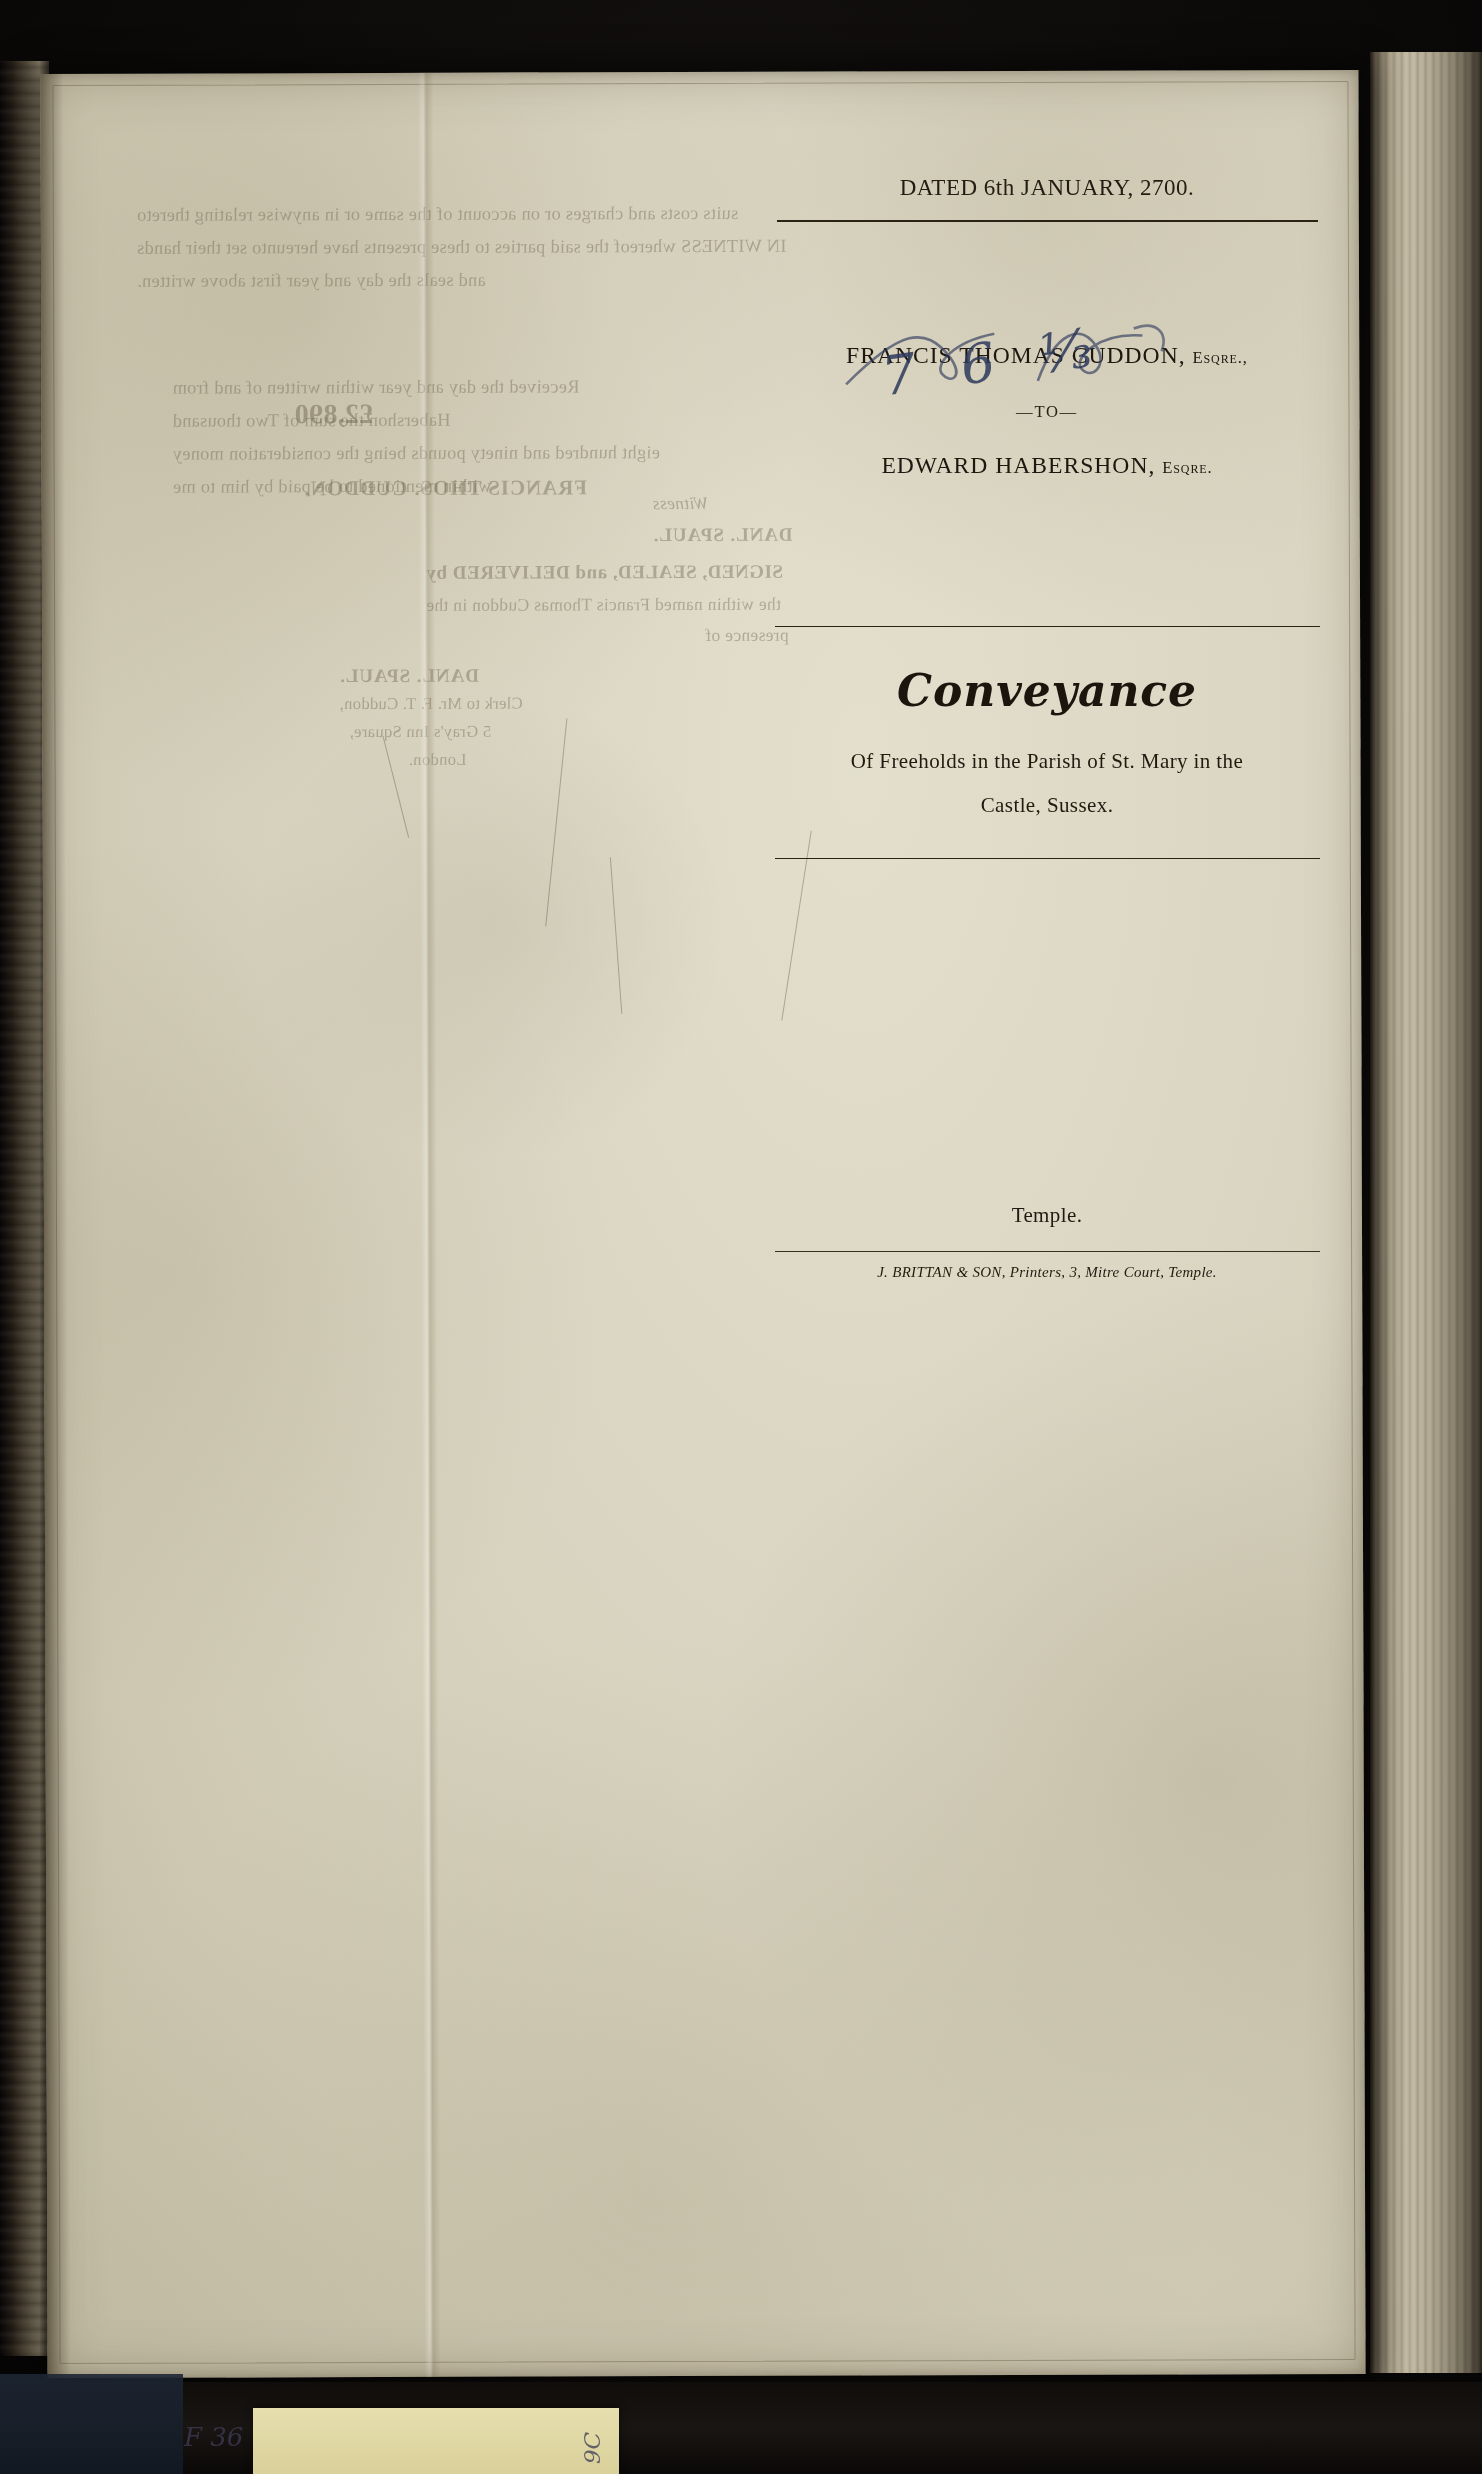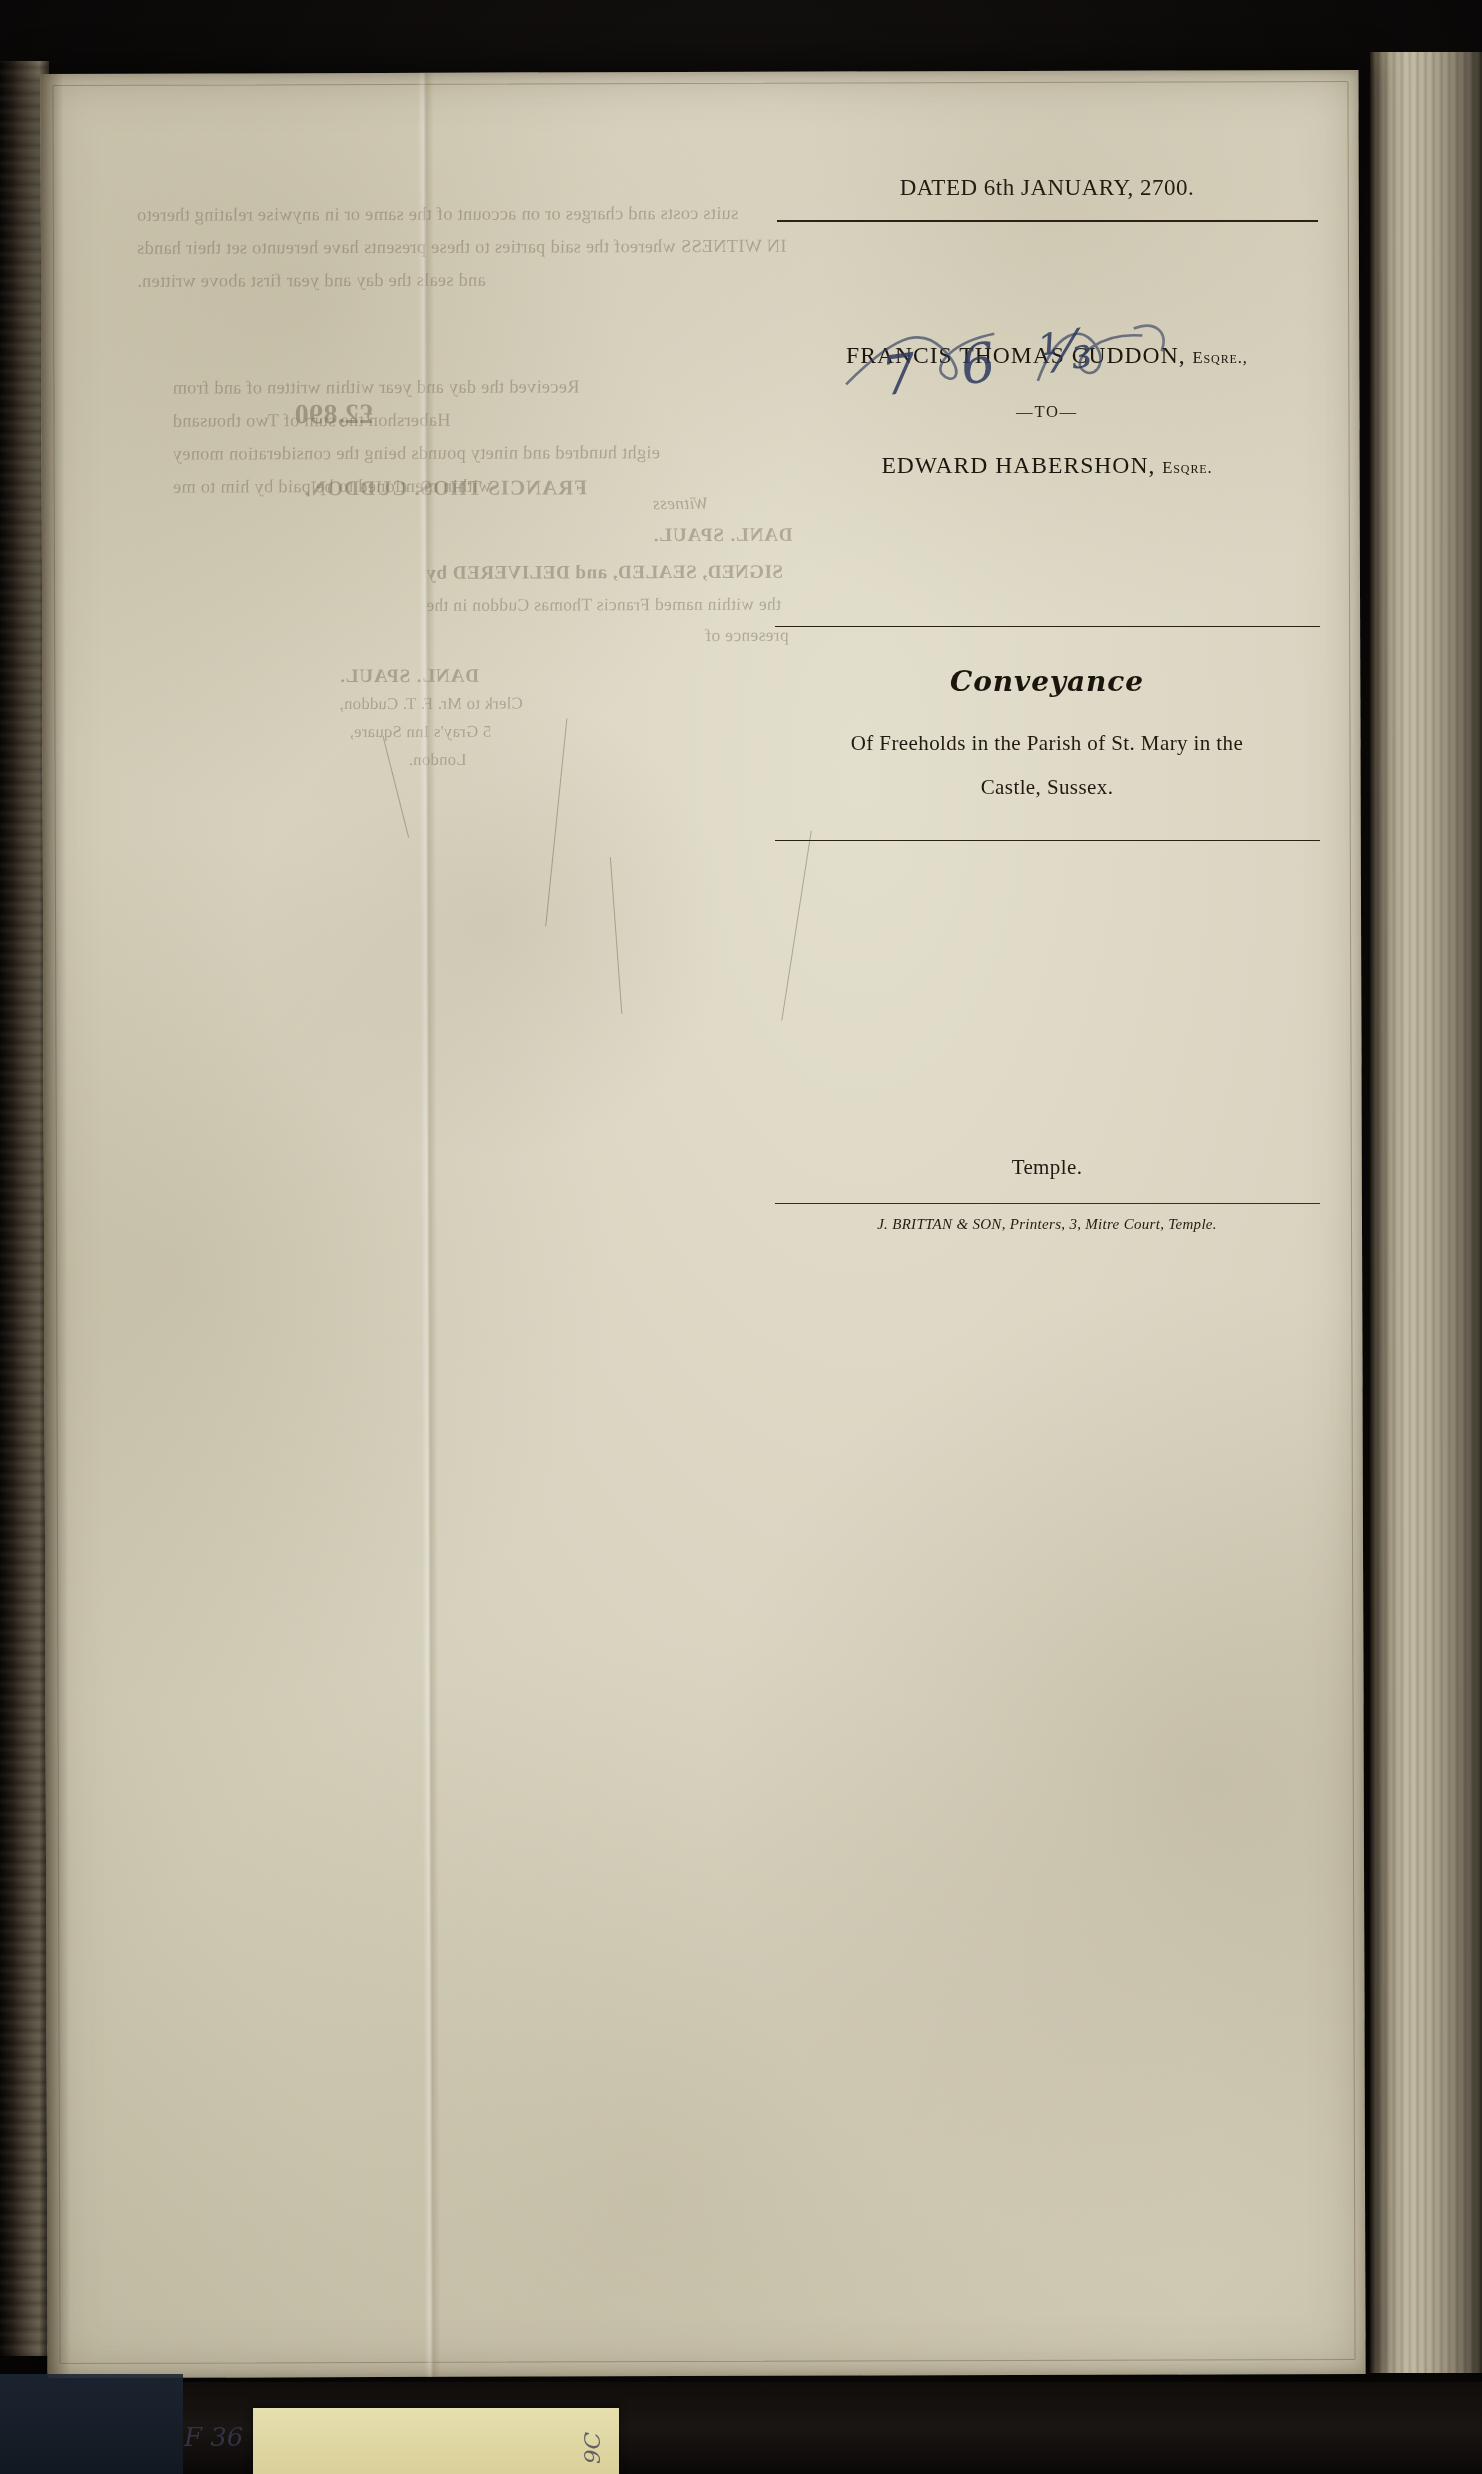--- a/index.html
+++ b/index.html
@@ -163,21 +163,21 @@
   }
   .party .sfx { font-size: 16.6px; letter-spacing: 0.9px; }
   .to-dash {
     font-size: 16.6px;
     letter-spacing: 1.7px;
     color: #2a2114;
   }
   .title-script {
     font-family: "DejaVu Serif", serif;
     font-weight: bold;
-    font-size: 28px;
+    font-size: 44px;
     letter-spacing: 0.9px;
     color: #1b150d;
     font-style: italic;
   }
   .subtitle {
     font-size: 21px;
     letter-spacing: 0.4px;
     line-height: 2.1;
     color: #221a10;
   }
@@ -329,21 +329,21 @@
 
   <div class="subtitle" style="margin-top:23px;">
     <div>Of Freeholds in the Parish of St. Mary in the</div>
     <div>Castle, Sussex.</div>
   </div>
 
   <div class="rule" style="width:545px; margin-top:30px;"></div>
 
   <div style="height:312px;"></div>
 
-  <div class="firm-sub" style="margin-top:2px;">Temple.</div>
+  <div class="firm-sub" style="margin-top:32px;">Temple.</div>
 
   <div class="rule thin" style="width:545px; margin-top:23px;"></div>
 
   <div class="printer" style="margin-top:12.2px;font-style:italic;">J. BRITTAN &amp; SON, Printers, 3, Mitre Court, Temple.</div>
 </div>
 
 <div class="ink" style="left:881px; top:330px; font-size:54px; transform: rotate(-8deg); letter-spacing:14px;">7 6 ⅓</div>
 <svg class="ink" style="left:820px; top:297px;" width="366" height="105" viewBox="0 0 420 120">
   <path d="M30,100 C90,40 120,30 150,70 C165,92 150,100 140,88 C132,78 150,52 200,42" fill="none" stroke="#2e3a5c" stroke-width="3" opacity="0.75"></path>
   <path d="M250,96 C270,40 300,28 318,58 C330,78 312,96 300,82 C290,70 320,40 370,44" fill="none" stroke="#2e3a5c" stroke-width="3" opacity="0.75"></path>

